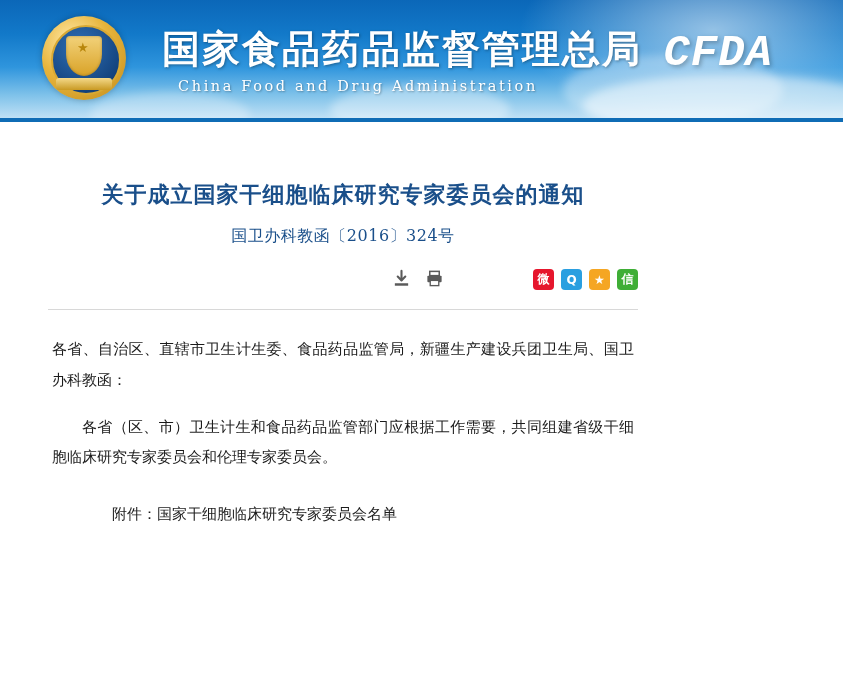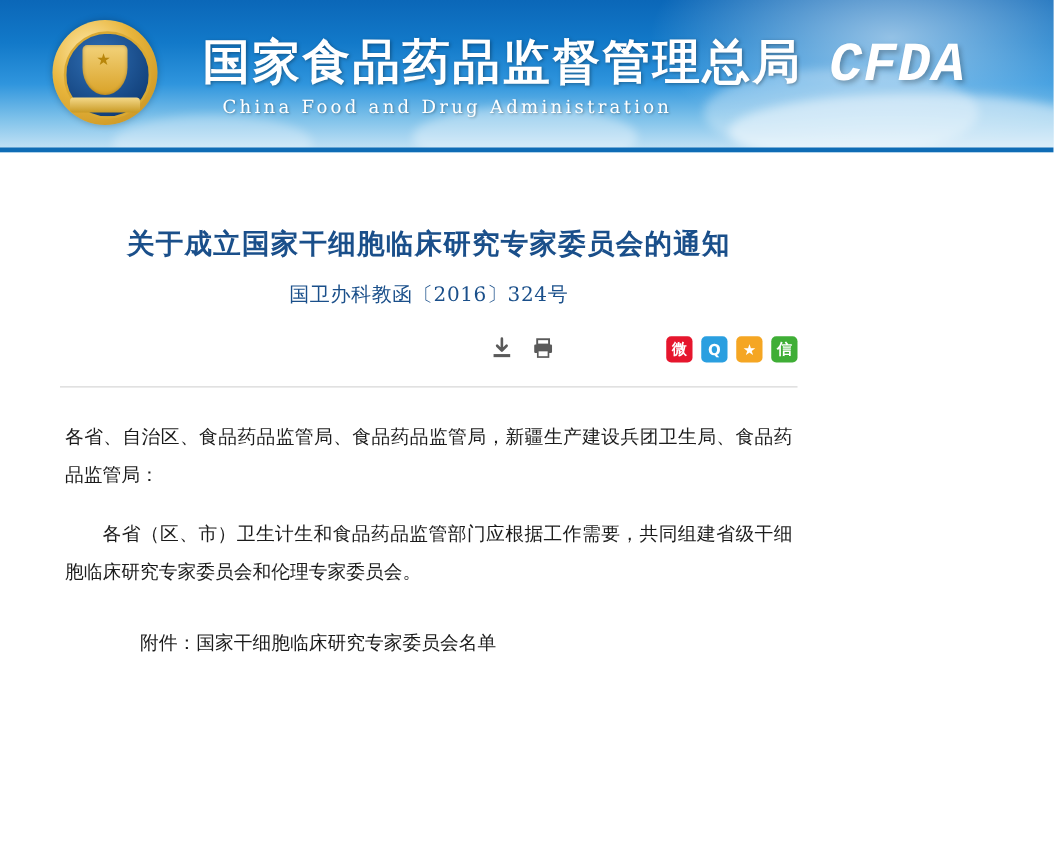--- a/index.html
+++ b/index.html
@@ -278,18 +278,18 @@
       <div class="share qzone">Q</div>
       <div class="share fav">★</div>
       <div class="share wechat">信</div>
     </div>
   </div>
 
   <div class="rule"></div>
 
 
   <div class="content">
-    <p>各省、自治区、食品药品监管局、食品药品监管局，新疆生产建设兵团卫生局、食品药品监管局：</p>
+    <p>各省、自治区、直辖市卫生计生委、食品药品监管局，新疆生产建设兵团卫生局、国卫办科教函：</p>
     <p class="indent">各省（区、市）卫生计生和食品药品监管部门应根据工作需要，共同组建省级干细胞临床研究专家委员会和伦理专家委员会。</p>
     <p class="attach">附件：国家干细胞临床研究专家委员会名单</p>
   </div>
 
 </div>
 
 </body></html>

